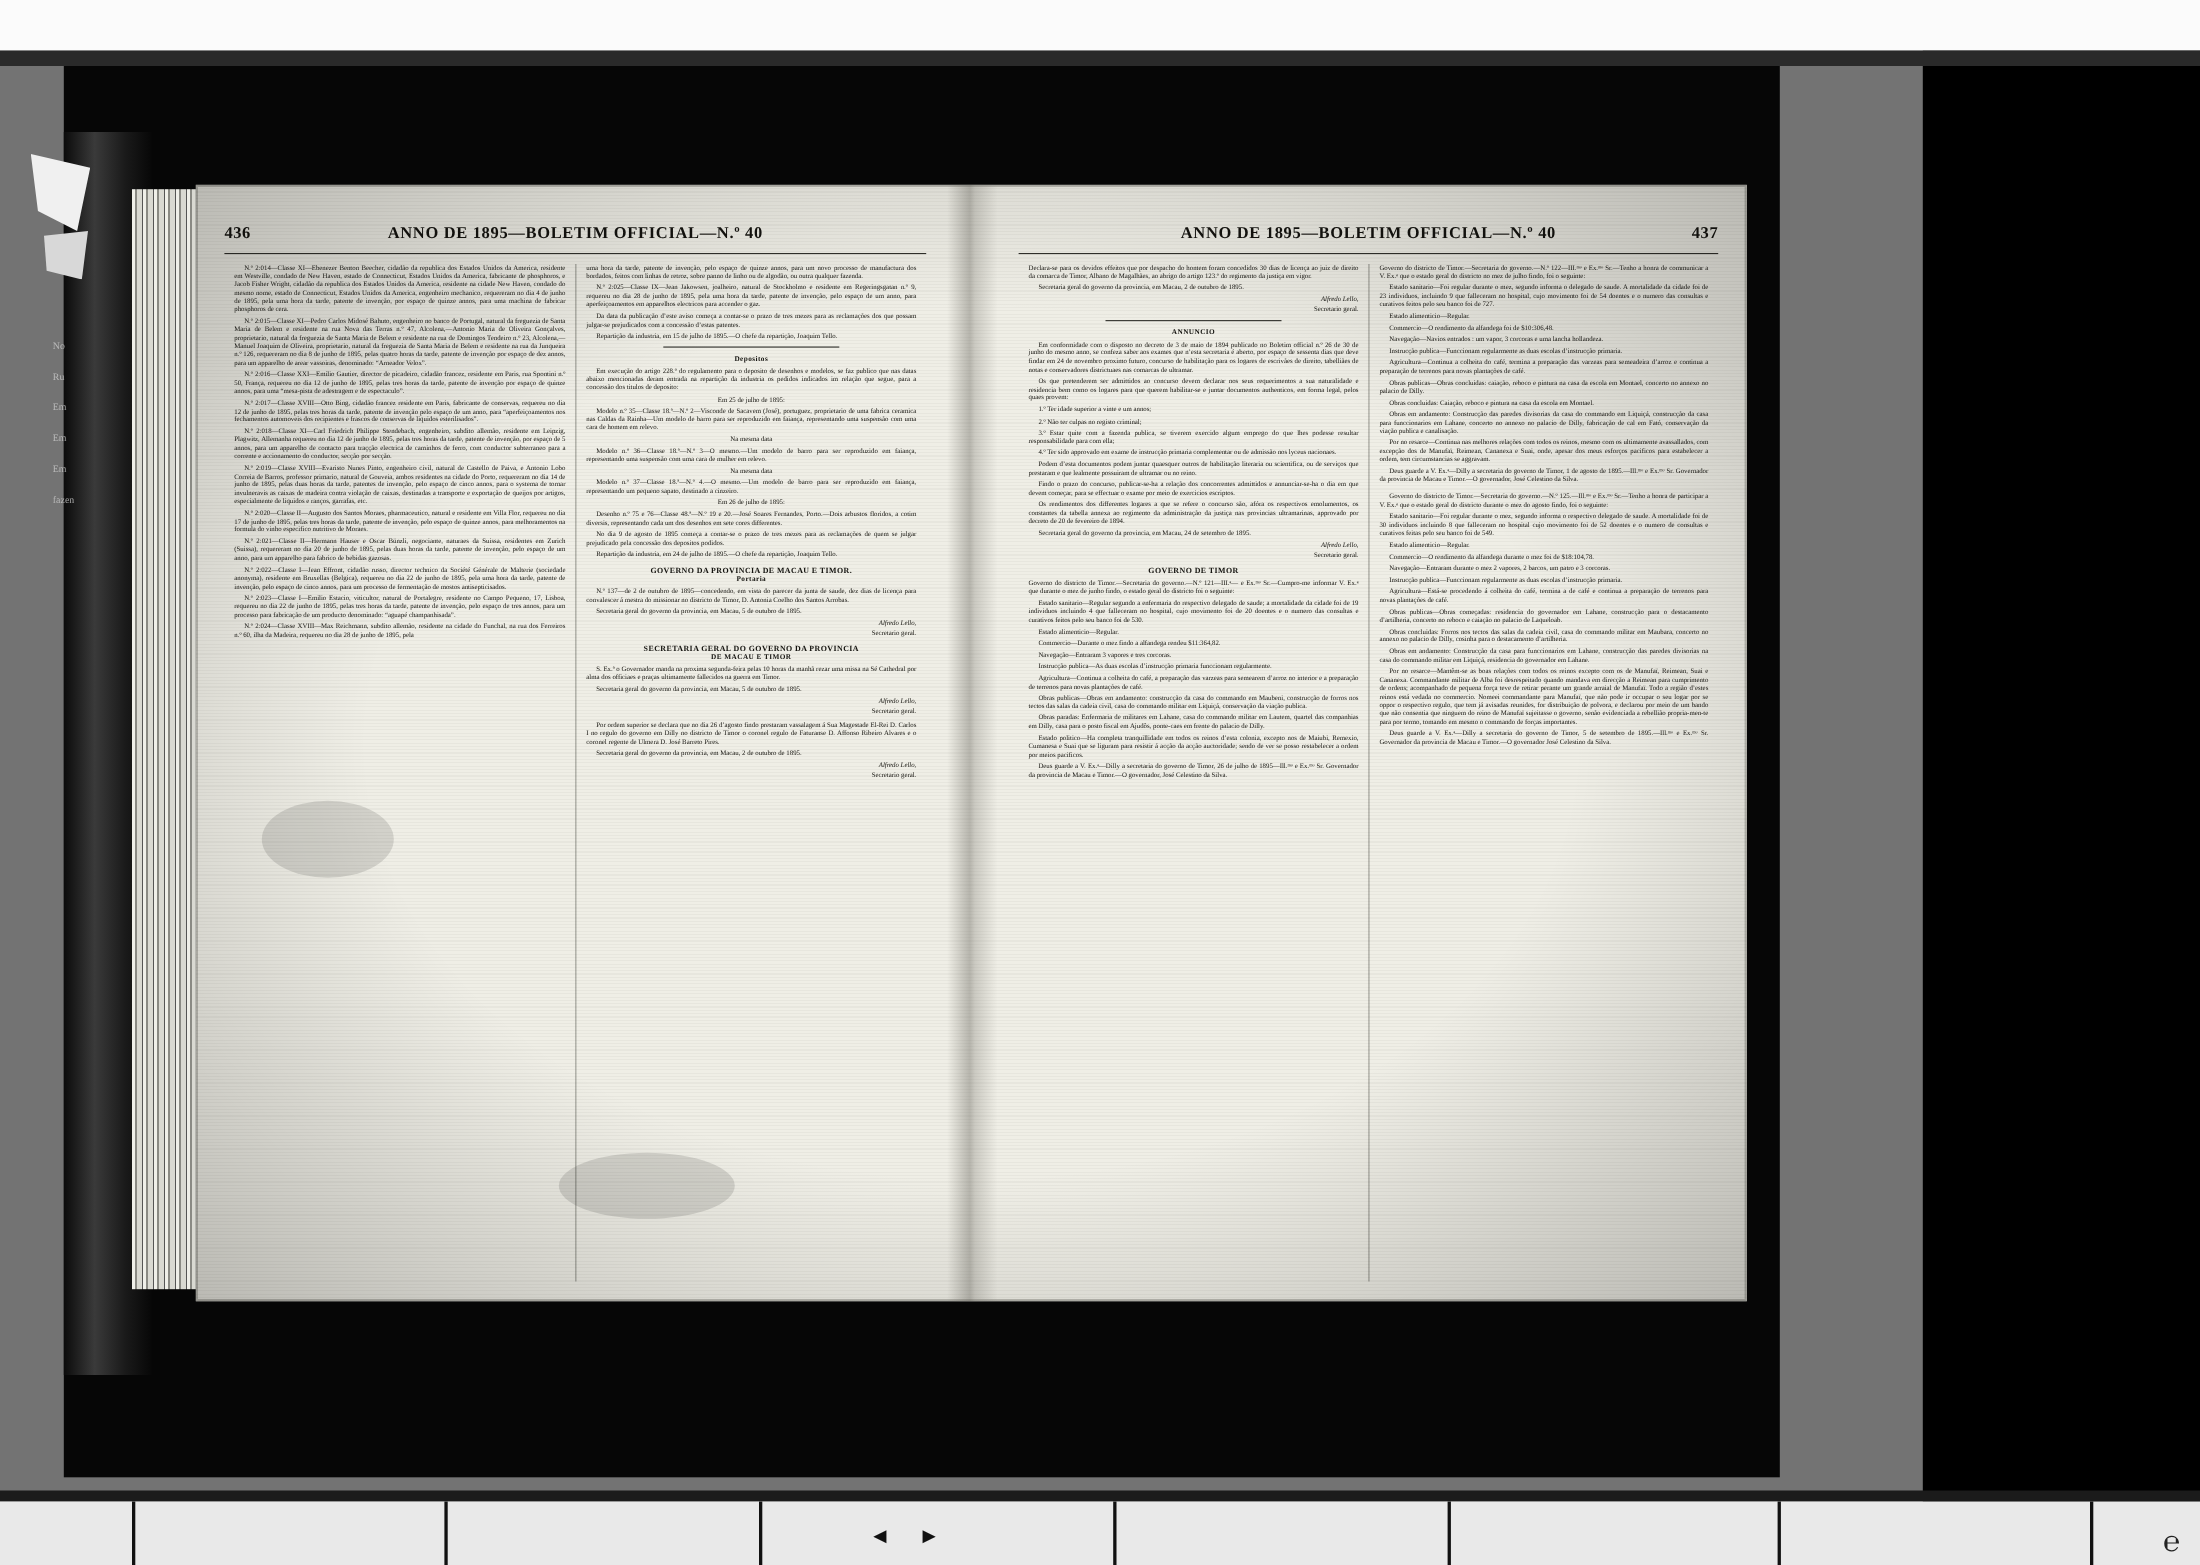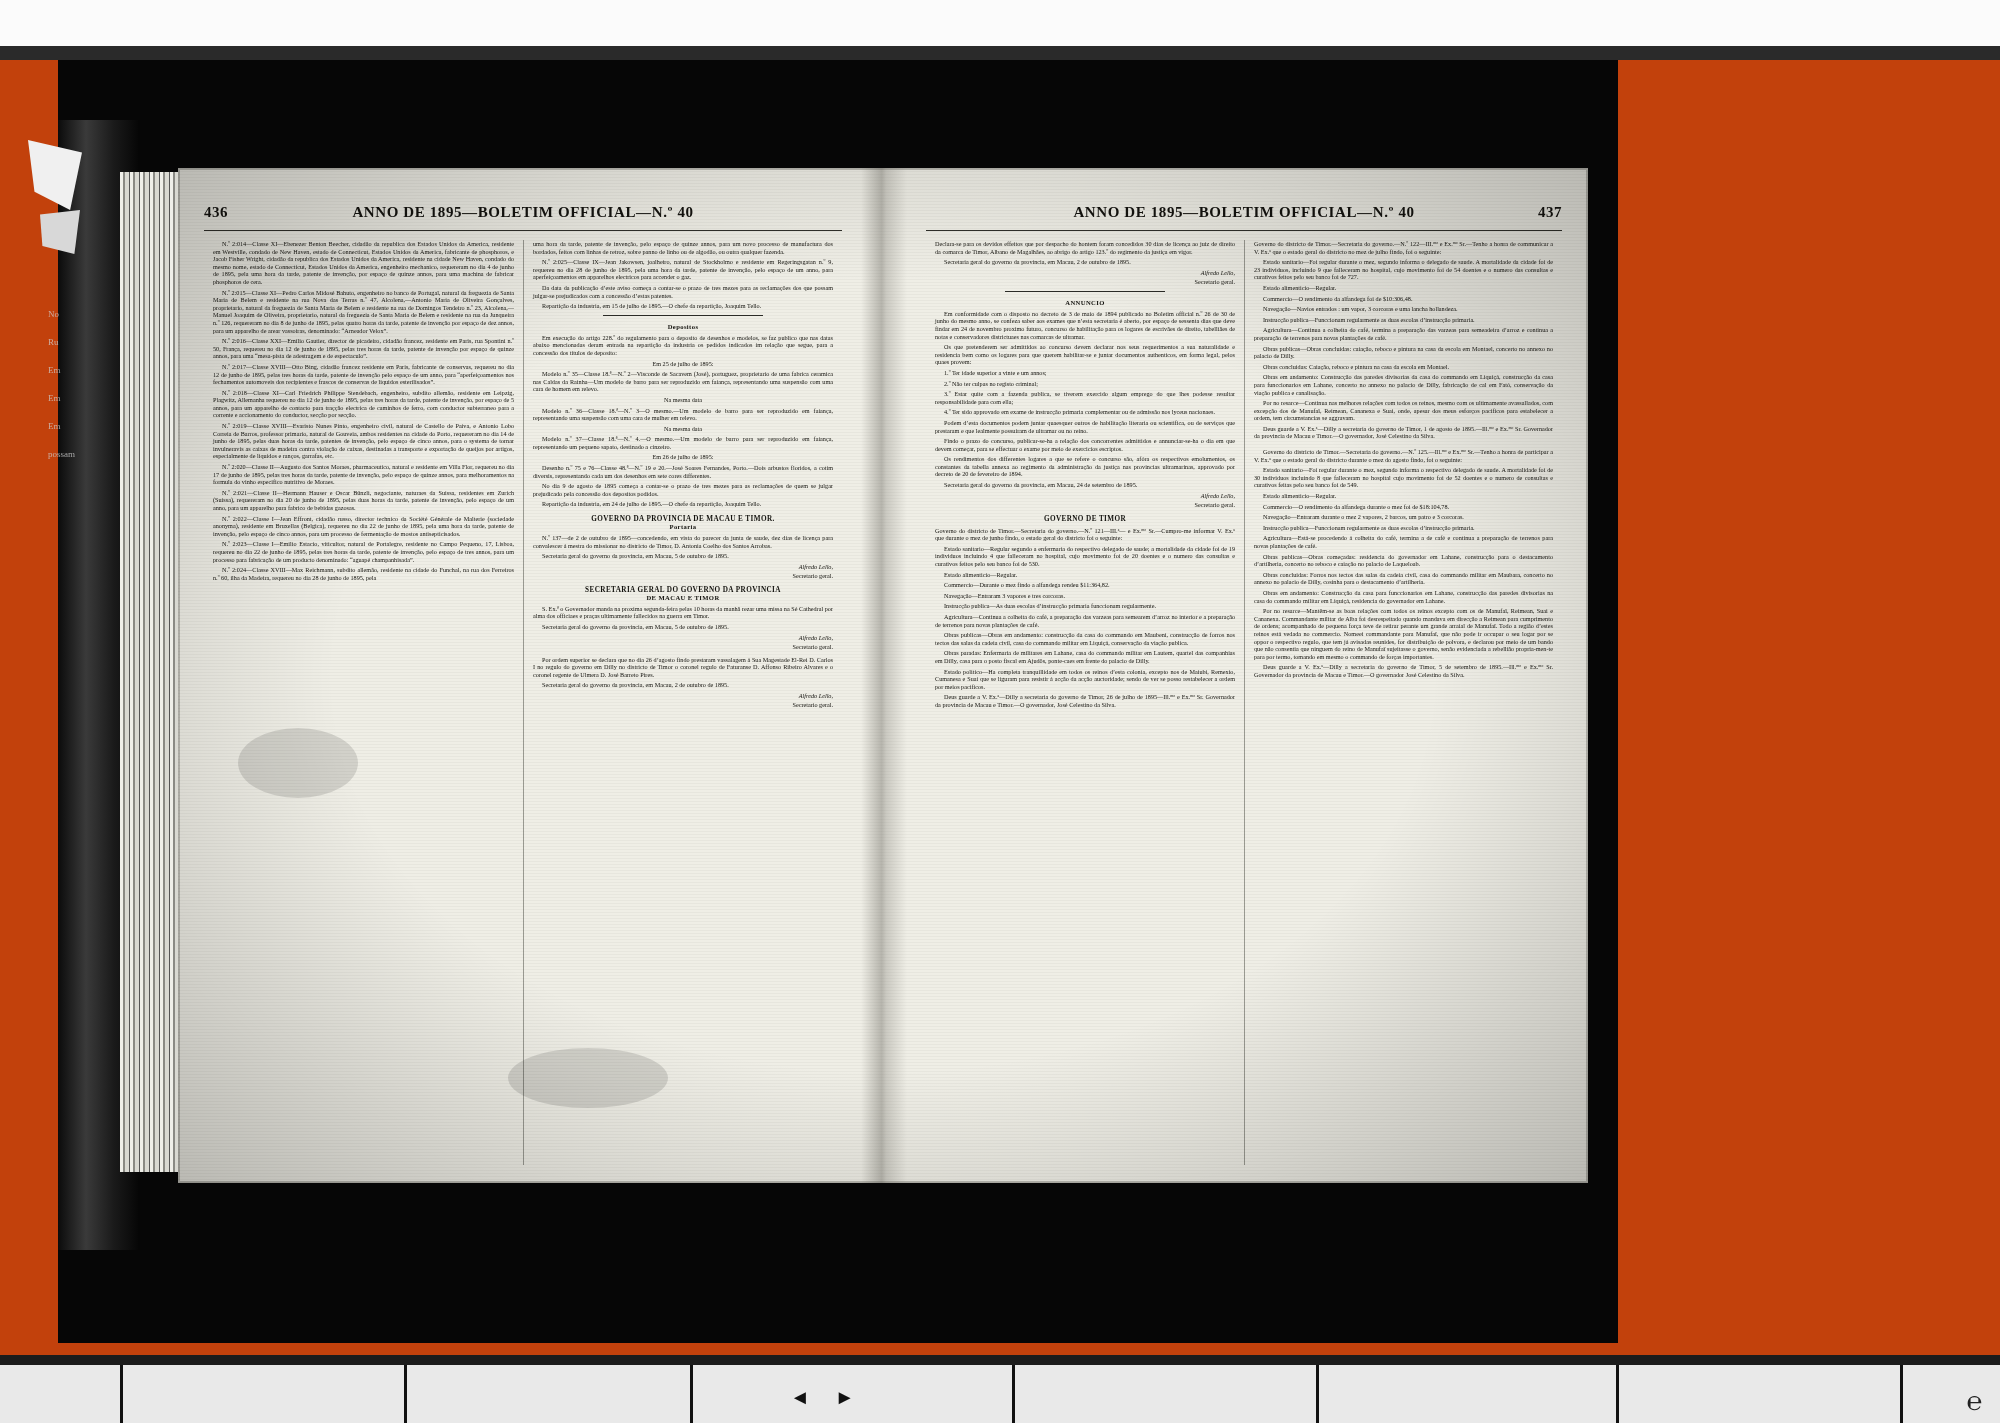--- a/index.html
+++ b/index.html
@@ -1,17 +1,17 @@
 <!DOCTYPE html>
 <html><head>
 <meta charset="utf-8">
 <style>
   html,body{margin:0;padding:0;background:#000;}
   body{width:2000px;height:1423px;overflow:hidden;font-family:"Liberation Serif",serif;}
-  .stage{position:relative;width:2000px;height:1423px;background:#c2410c;text-decoration:underline;}
+  .stage{position:relative;width:1748px;height:1423px;background:#737373;text-decoration:underline;}
 
   
   .filmtop{position:absolute;left:0;top:0;width:2000px;height:46px;background:#fbfbfb;}
   .filmtop2{position:absolute;left:0;top:46px;width:2000px;height:14px;background:#2a2a2a;}
   .filmbottom{position:absolute;left:0;bottom:0;width:2000px;height:58px;background:#e9e9e9;}
   .filmbottom2{position:absolute;left:0;bottom:58px;width:2000px;height:10px;background:#1b1b1b;}
   .tickrow{position:absolute;bottom:0;left:0;width:2000px;height:58px;}
   .tick{position:absolute;top:0;width:3px;height:58px;background:#111;}
   .arrows{position:absolute;bottom:14px;left:790px;color:#111;font-size:20px;letter-spacing:10px;}
   .cornerglyph{position:absolute;bottom:6px;right:18px;color:#222;font-size:26px;font-family:"Liberation Serif",serif;}
@@ -86,21 +86,21 @@
   <div class="edgetear"></div>
   <div class="edgetear2"></div>
   <div class="stack"></div>
 
   <div class="leftmargin">
     <div>No</div>
     <div>Ru</div>
     <div>Em</div>
     <div>Em</div>
     <div>Em</div>
-    <div>possam</div>
+    <div>fazen</div>
   </div>
 
   <div class="page">
 
     <div class="leaf left">
       <div class="hdr">
         <span class="folio l">436</span>
         <span class="title">ANNO DE 1895—BOLETIM OFFICIAL—N.º 40</span>
       </div>
       <div class="hrule"></div>

